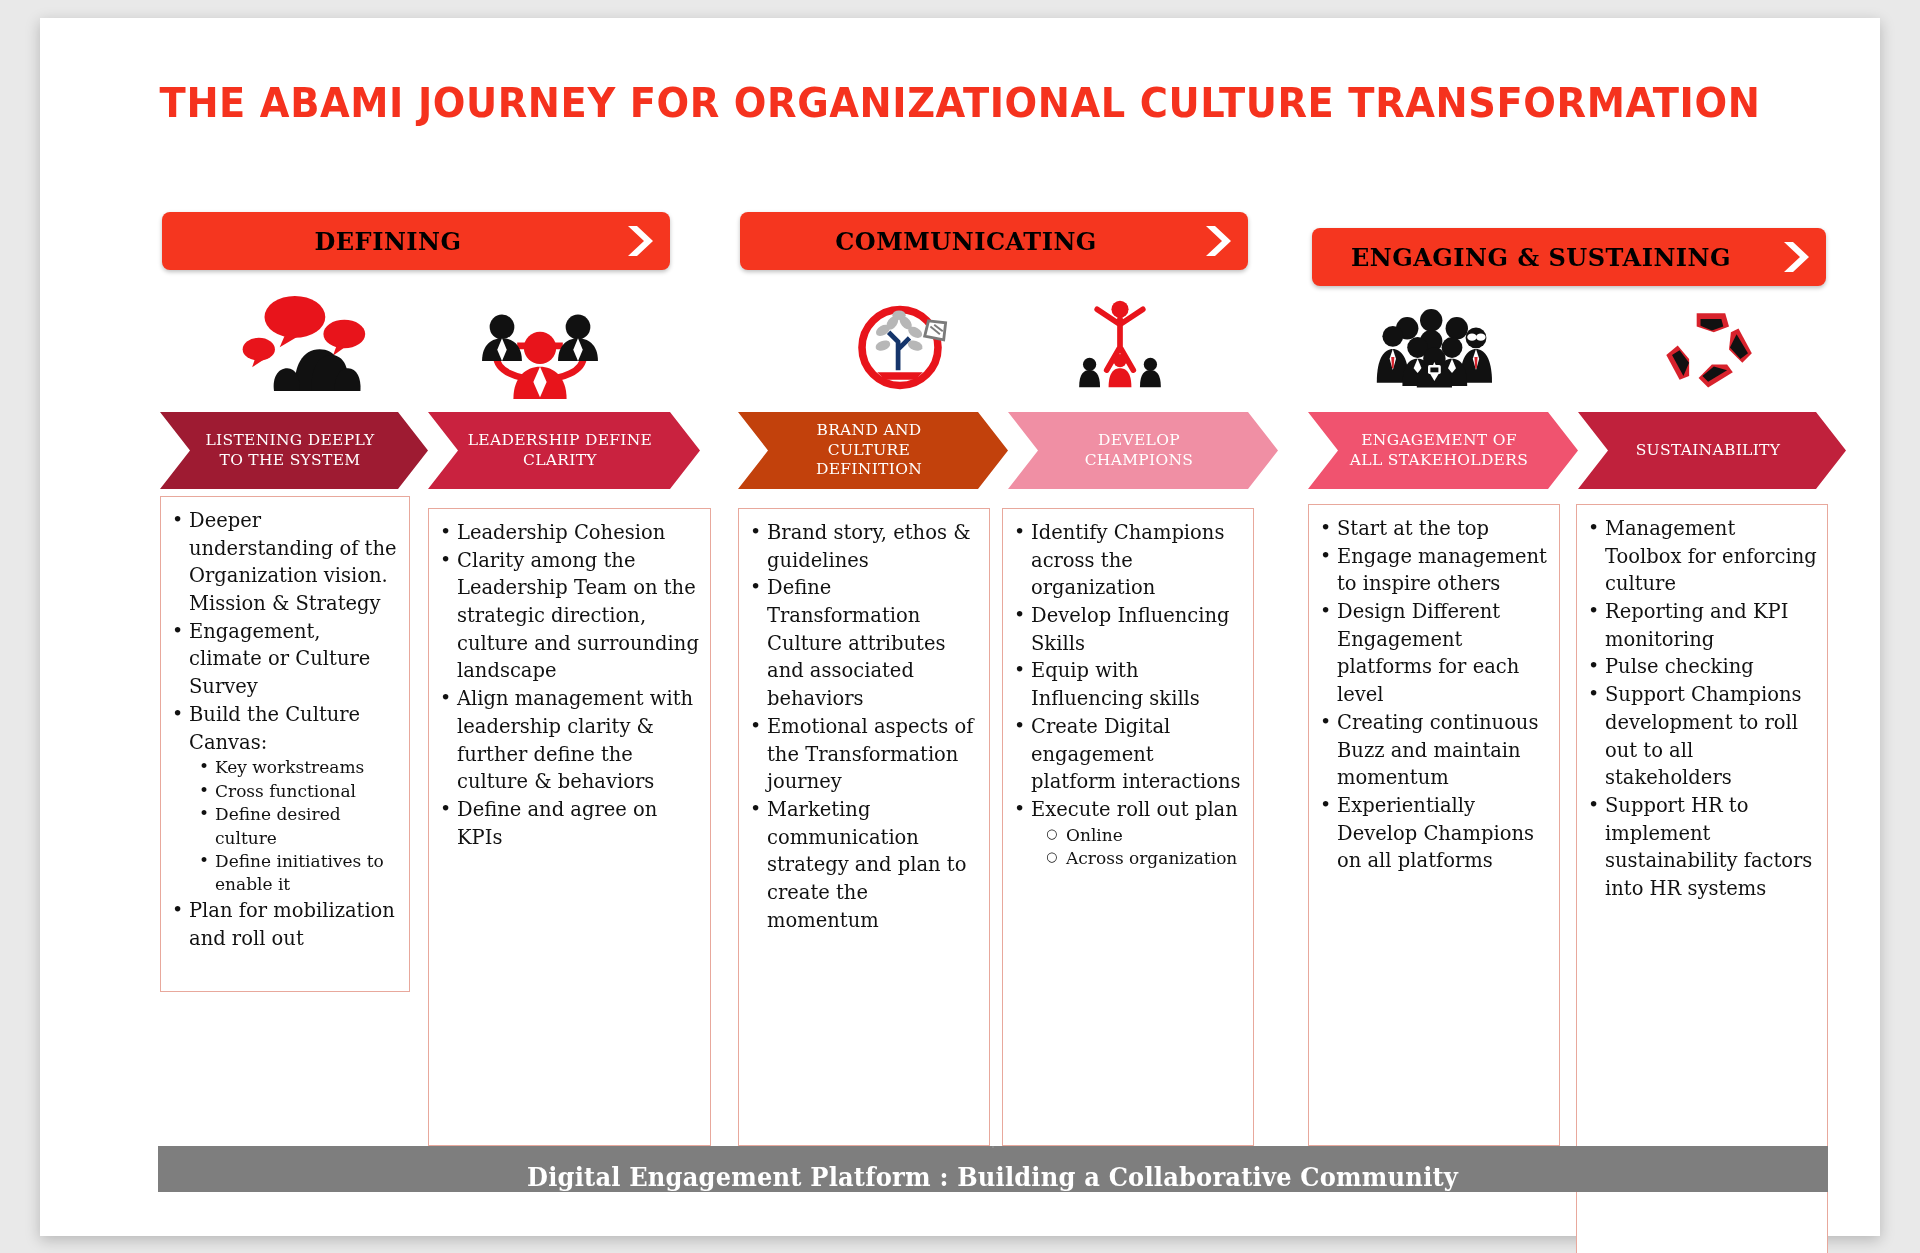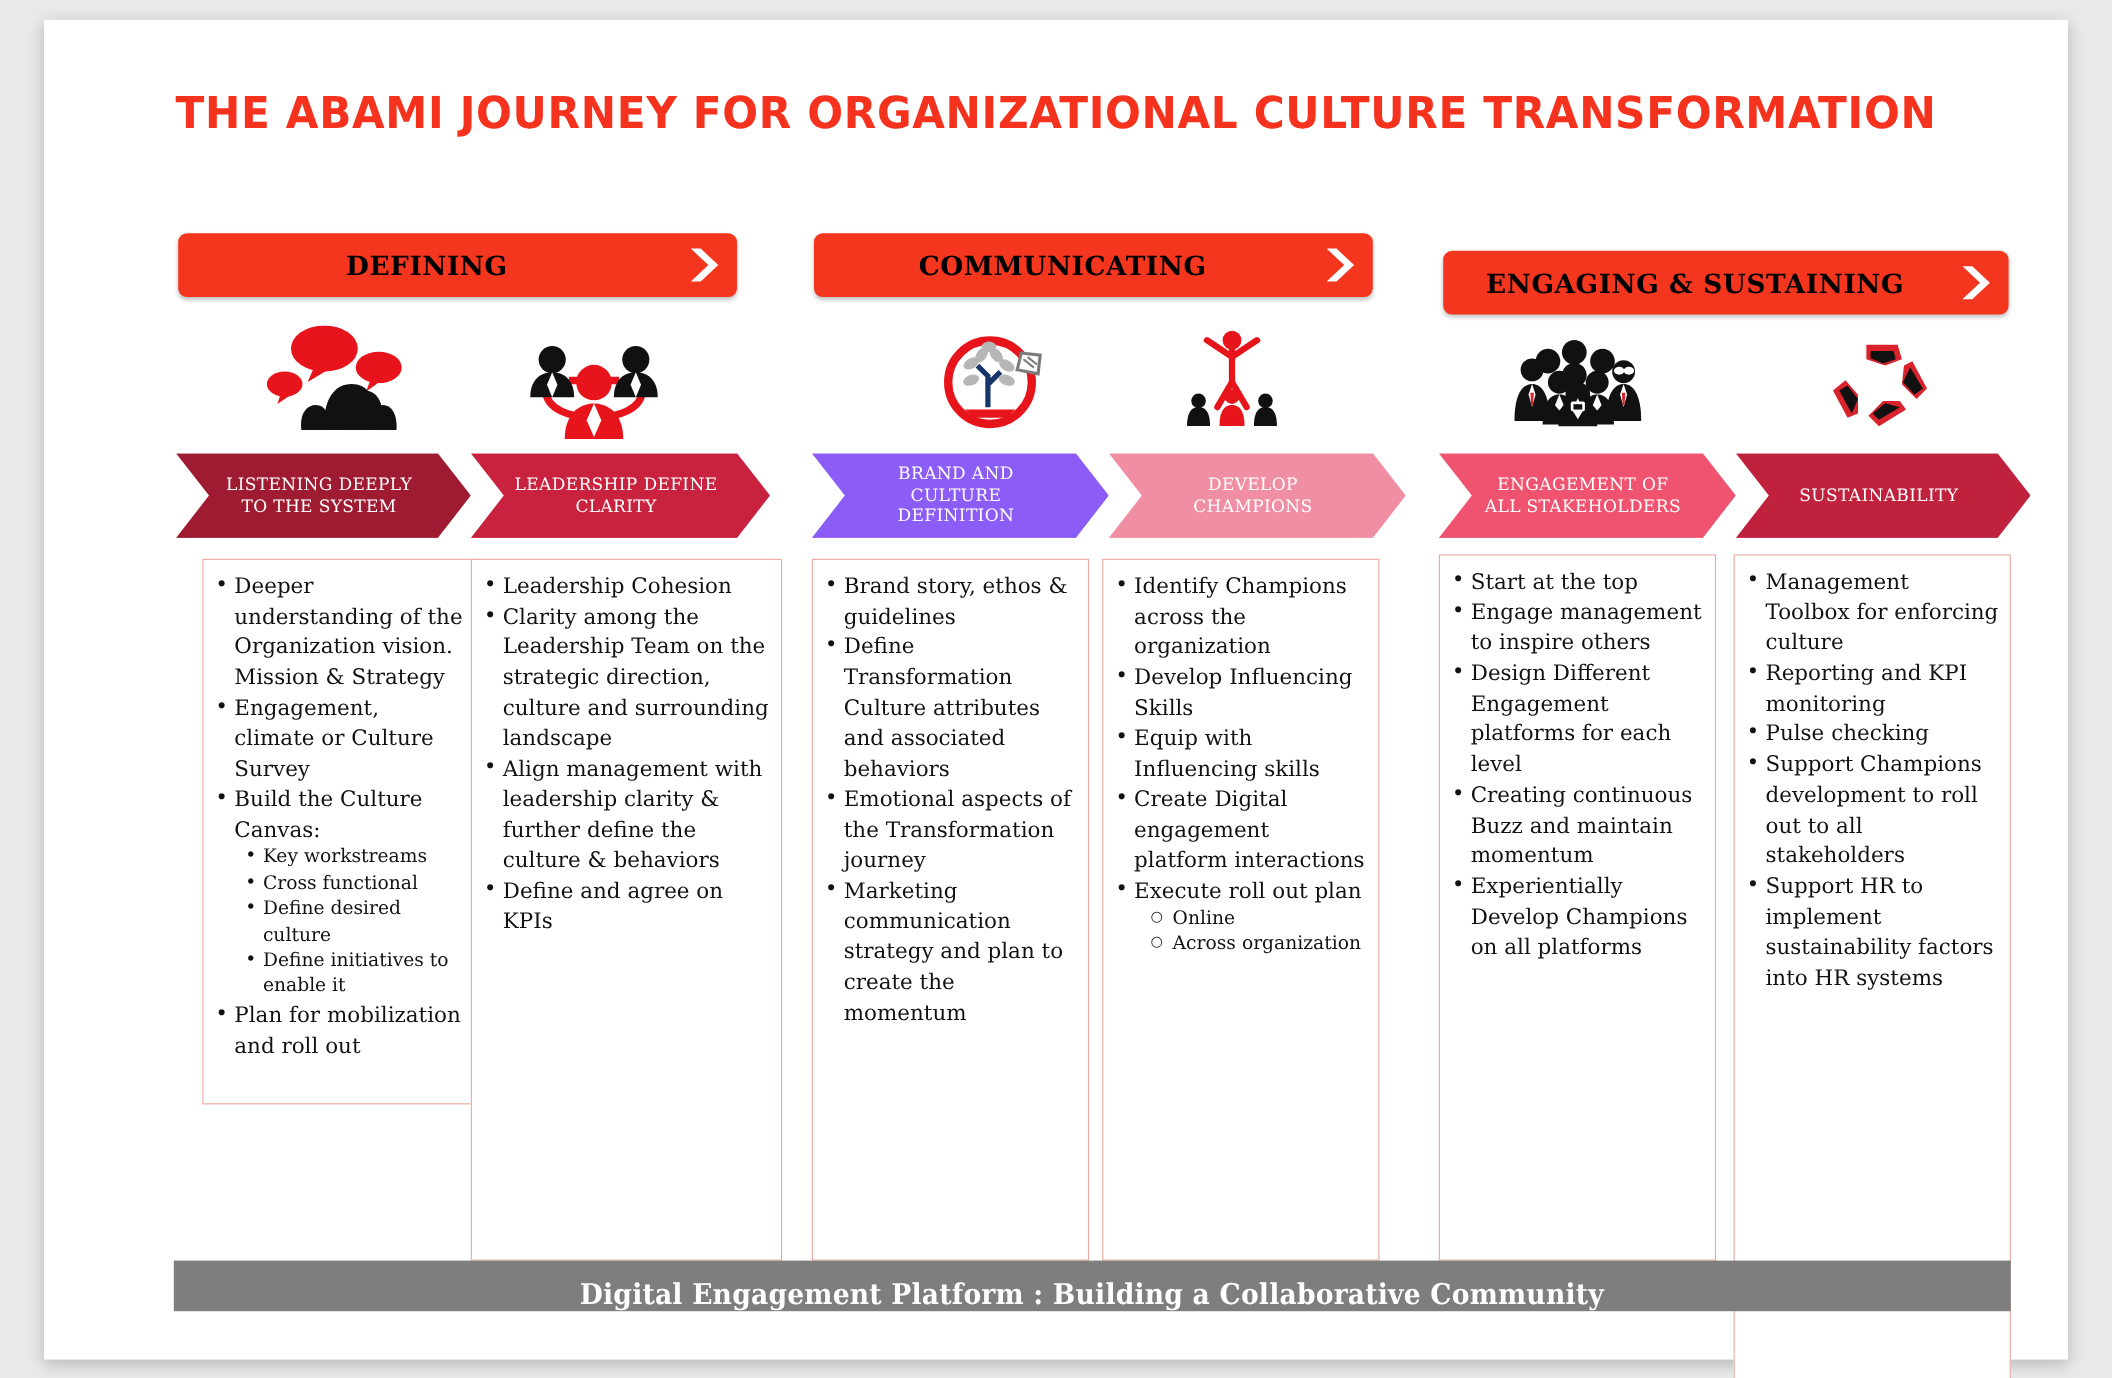--- a/index.html
+++ b/index.html
@@ -273,21 +273,21 @@
     <span>
       <span>LISTENING DEEPLY</span><br><span>TO THE SYSTEM</span>
     </span>
   </div>
   <div class="sub-arrow" style="left:388px;top:394px;width:272px;background:#c9223f;">
     <span>
       <span>LEADERSHIP DEFINE</span><br><span>CLARITY</span>
     </span>
   </div>
 
-  <div class="sub-arrow" style="left:698px;top:394px;width:270px;background:#8b5cf6;align-items:center;">
+  <div class="sub-arrow" style="left:698px;top:394px;width:270px;background:#c2410c;align-items:center;">
     <span>
       <span>BRAND AND</span><br><span>CULTURE</span><br><span>DEFINITION</span>
     </span>
   </div>
   <div class="sub-arrow" style="left:968px;top:394px;width:270px;background:#f08fa4;text-align:center;">
     <span>
       <span>DEVELOP</span><br><span>CHAMPIONS</span>
     </span>
   </div>
 
@@ -295,21 +295,21 @@
     <span>
       <span>ENGAGEMENT OF</span><br><span>ALL STAKEHOLDERS</span>
     </span>
   </div>
   <div class="sub-arrow" style="left:1538px;top:394px;width:268px;background:#c0213c;">
     <span>
       <span>SUSTAINABILITY</span>
     </span>
   </div>
 
-  <div class="content-box" style="left:120px;top:490px;width:250px;height:496px;margin-left:24px;">
+  <div class="content-box" style="left:120px;top:478px;width:250px;height:496px;">
     <ul>
       <li class="lvl1"><span>Deeper understanding of the Organization vision. Mission &amp; Strategy</span></li>
       <li class="lvl1"><span>Engagement, climate or Culture Survey</span></li>
       <li class="lvl1"><span>Build the Culture Canvas:</span>
         <ul class="sub">
           <li class="lvl2 dot"><span>Key workstreams</span></li>
           <li class="lvl2 dot"><span>Cross functional</span></li>
           <li class="lvl2 dot"><span>Define desired culture</span></li>
           <li class="lvl2 dot"><span>Define initiatives to enable it</span></li>
         </ul>

